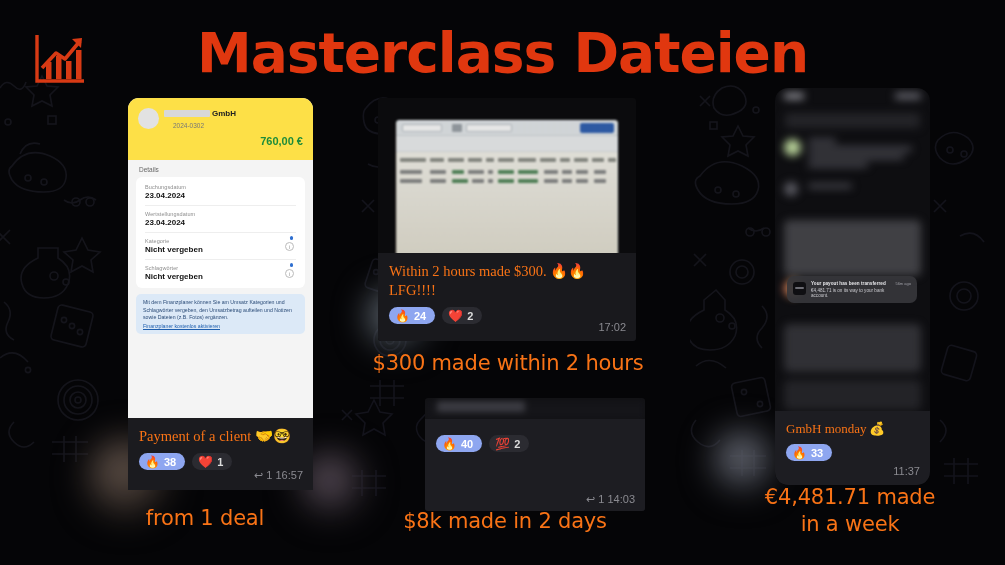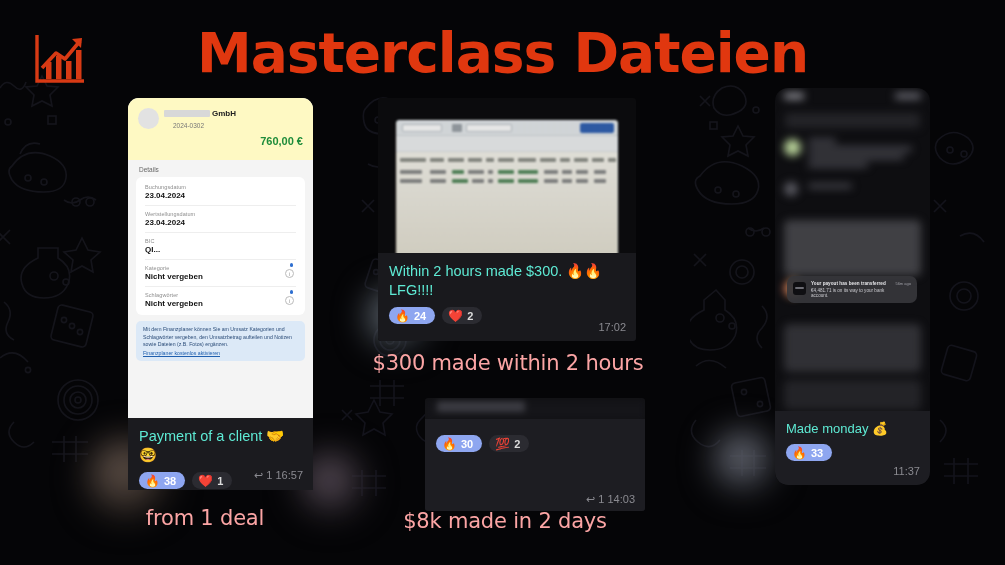--- a/index.html
+++ b/index.html
@@ -31,51 +31,51 @@
   .title{
     position:absolute; left:0; width:1005px; top:21px;
     text-align:center; font-size:55px; font-weight:bold; letter-spacing:-1px;
     color:#E0370F;
     font-family:"DejaVu Sans","Liberation Sans",sans-serif;
   }
 
   
   .shot{ position:absolute; z-index:3; overflow:hidden; }
   .caption{
-    position:absolute; z-index:5; text-align:center; color:#fca5a5;
+    position:absolute; z-index:5; text-align:center; color:#f97316;
     font-size:21px; line-height:1.28; font-weight:500;
     font-family:"DejaVu Sans","Liberation Sans",sans-serif;
     letter-spacing:-.2px;
   }
 
   
   #card1{ left:128px; top:98px; width:185px; height:320px; background:#f4f4f4;
           border-radius:11px 11px 0 0; }
-  .bank-top{ background:#fef9c3; padding:9px 10px 9px 10px; height:62px; position:relative;}
+  .bank-top{ background:#fde047; padding:9px 10px 9px 10px; height:62px; position:relative;}
   .bank-avatar{ width:21px; height:21px; border-radius:50%; background:#e2e2e2; position:absolute; left:10px; top:10px;}
   .bank-name{ position:absolute; left:36px; top:11px; font-size:8px; font-weight:bold; color:#222;}
   .redact{ display:inline-block; height:7px; background:#d8d8d8; border-radius:1px; vertical-align:-1px; margin-right:2px;}
   .bank-id{ position:absolute; left:45px; top:24px; font-size:6.5px; color:#777;}
   .bank-amt{ position:absolute; right:10px; top:37px; font-size:11px; font-weight:bold; color:#1e8c3a;}
   .bank-details-lbl{ font-size:6.5px; color:#666; padding:6px 0 4px 11px;}
   .bank-box{ background:#fff; margin:0 8px; border-radius:6px; padding:2px 9px; }
   .brow{ padding:5px 0 5px; border-bottom:1px solid #eee; position:relative;}
   .brow:last-child{border-bottom:none;}
   .brow .k{ font-size:5.5px; color:#8d8d8d; letter-spacing:.1px;}
   .brow .v{ font-size:8px; color:#111; font-weight:bold; margin-top:1px;}
   .brow .i{ position:absolute; right:2px; top:9px; width:9px;height:9px;border:1px solid #bbb;border-radius:50%;
             font-size:6px; text-align:center; line-height:8px; color:#999;}
   .brow .dot{ position:absolute; right:3px; top:3px; width:3.5px;height:3.5px;border-radius:50%;background:#2f6fd0;}
   .bank-info{ background:#dce9f7; margin:6px 8px 0; border-radius:5px; padding:5px 7px; }
   .bank-info p{ font-size:5.2px; color:#2b4c78; line-height:1.45;}
   .bank-info a{ font-size:5.2px; color:#1f5fae; text-decoration:underline; display:block; margin-top:1px;}
 
   
   .msg{ background:#1b1b1f; padding:9px 11px 9px; position:relative; }
-  .msg .txt{ font-size:14.5px; color:#5eead4; line-height:1.32; font-family:Liberation Sans, sans-serif;}
+  .msg .txt{ font-size:14.5px; color:#f97316; line-height:1.32; font-family:Liberation Serif, serif;}
   .chips{ margin-top:7px; display:flex; gap:7px; align-items:center;}
   .chip{ display:flex; align-items:center; gap:4px; border-radius:20px; padding:2.5px 9px 2.5px 6px;
          font-size:11px; }
   .chip.blue{ background:#8ea6f0; color:#fff; font-weight:bold;}
   .chip.dark{ background:#2b2b31; color:#dcdcdc; font-weight:bold;}
   .chip .em{ font-size:12px; line-height:1;}
   .msg .time{ position:absolute; right:10px; bottom:8px; font-size:11px; color:#8a8a90;}
 
   
   #card2{ left:378px; top:98px; width:258px; height:243px; background:#0b0b0d; border-radius:3px;}
@@ -269,24 +269,20 @@
   </div>
   <div class="bank-details-lbl">Details</div>
   <div class="bank-box">
     <div class="brow">
       <div class="k">Buchungsdatum</div>
       <div class="v">23.04.2024</div>
     </div>
     <div class="brow">
       <div class="k">Wertstellungsdatum</div>
       <div class="v">23.04.2024</div>
-    </div>
-    <div class="brow">
-      <div class="k">BIC</div>
-      <div class="v">QI...</div>
     </div>
     <div class="brow">
       <span class="dot"></span>
       <div class="k">Kategorie</div>
       <div class="v">Nicht vergeben</div>
       <div class="i">i</div>
     </div>
     <div class="brow">
       <span class="dot"></span>
       <div class="k">Schlagwörter</div>
@@ -397,21 +393,21 @@
 </div>
 
 <div class="shot" id="card3">
   <div class="blurtop">
       <div class="b"></div>
     </div>
   <div class="msg">
     <div class="chips">
       <div class="chip blue">
           <span class="em">🔥</span>
-          <span>30</span>
+          <span>40</span>
         </div>
       <div class="chip dark">
           <span class="em">💯</span>
           <span>2</span>
         </div>
     </div>
     <div class="time">↩ <span>1</span> <span>14:03</span></div>
   </div>
 </div>
 <div class="caption" style="left:380px;top:508px;width:250px;">
@@ -447,24 +443,26 @@
   <div class="ph-notif">
     <div class="nico"></div>
     <div class="ntxt">
       <div class="nt">Your payout has been transferred</div>
       <div class="nb">€4,481.71 is on its way to your bank account.</div>
     </div>
     <div class="nago">56m ago</div>
   </div>
 
   <div class="msg">
-    <div class="txt">Made monday 💰</div>
+    <div class="txt">GmbH monday 💰</div>
     <div class="chips">
       <div class="chip blue">
           <span class="em">🔥</span>
           <span>33</span>
         </div>
     </div>
     <div class="time">11:37</div>
   </div>
 </div>
 <div class="caption" style="left:700px;top:484px;width:300px;">
+  <div>€4,481.71 made</div>
+  <div>in a week</div>
 </div>
 
 </body></html>

